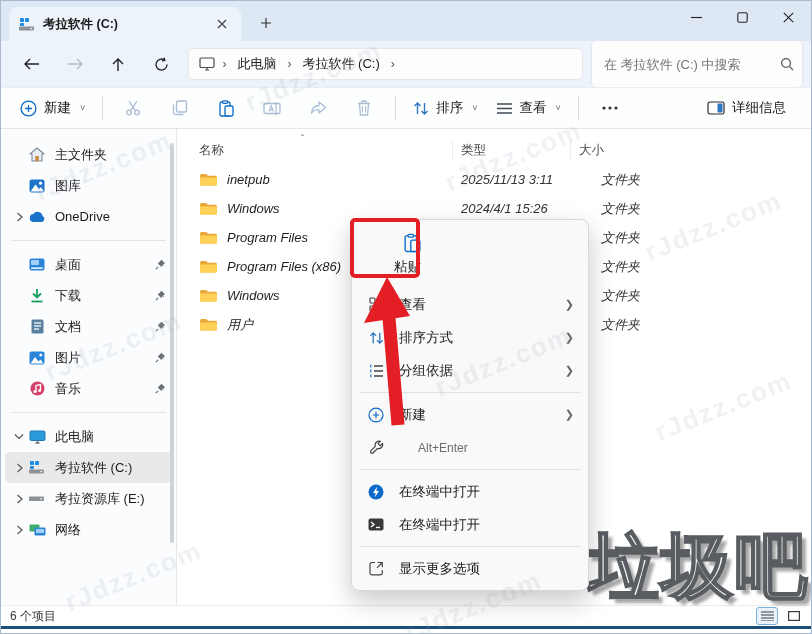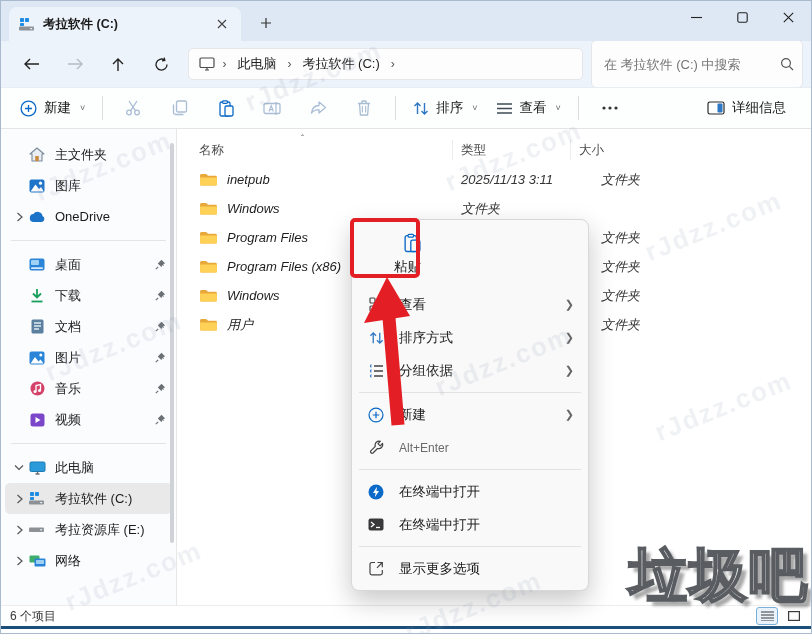--- a/index.html
+++ b/index.html
@@ -60,34 +60,34 @@
   .fcell.type { width:118px; color:#333; }
   .fcell.size { width:90px; }
 
   
   .cmenu { position:absolute; left:350px; top:218px; width:238px; background:#f9f9f9; border:1px solid #d8d8d8; border-radius:8px; box-shadow:0 10px 26px rgba(0,0,0,.22); padding:5px; z-index:40; font-size:13.5px; color:#1b1b1b; }
   .paste-block { width:62px; padding:8px 0 6px 0; display:flex; flex-direction:column; align-items:flex-end; gap:5px; border-radius:5px; margin:0 0 6px 2px; }
   .mi { height:33px; display:flex; align-items:center; padding:0 9px; border-radius:5px; }
   .mi .mico { width:20px; display:flex; justify-content:center; margin-right:13px; }
   .mi .mlabel { flex:1; }
   .mi .msub { color:#666; font-size:11px; }
-  .mi .mshort { color:#6a6a6a; font-size:12px; }
+  .mi .mshort { color:#6a6a6a; font-size:12px;margin-left:19px; }
   .msep { height:1px; background:#e2e2e2; margin:5px 2px; }
 
   
   .statusbar { height:21px; border-top:1px solid #ececec; display:flex; align-items:center; padding:0 9px; font-size:12px; color:#3a3a3a; position:relative; background:#fff; }
   .viewtoggles { position:absolute; right:6px; top:1px; display:flex; gap:5px; }
   .vt { width:22px; height:18px; display:flex; align-items:center; justify-content:center; border-radius:3px; border:1px solid transparent; }
   .vt.sel { border-color:#7ab0d8; background:#eaf3fb; }
   .bottomline { height:3px; background:#1b4f79; }
 
   
   .annot { position:absolute; left:0; top:0; z-index:50; pointer-events:none; }
   .wm { position:absolute; transform:rotate(-22deg); font-size:26px; font-weight:700; letter-spacing:2px; color:rgba(130,150,170,0.13); z-index:60; pointer-events:none; white-space:nowrap; }
-  .wm-big { position:absolute; right:2px; bottom:18px; z-index:35; pointer-events:none; font-size:58px; font-weight:700; color:#f7f8f9; -webkit-text-stroke:2px #595d61; text-shadow:5px 5px 3px rgba(60,60,60,.45); letter-spacing:2px; font-family:Liberation Sans, sans-serif; }
+  .wm-big { position:absolute; right:2px; bottom:18px; z-index:35; pointer-events:none; font-size:72px; font-weight:700; color:#f7f8f9; -webkit-text-stroke:2px #595d61; text-shadow:5px 5px 3px rgba(60,60,60,.45); letter-spacing:2px; font-family:Liberation Sans, sans-serif; }
   svg { display:block; }
 </style>
 </head>
 <body>
 
 <div class="win">
 
   <div class="tabstrip">
     <div class="tab">
       <span class="ticon">
@@ -383,36 +383,20 @@
             </svg>
           </span>
         <span class="slabel">音乐</span>
         <span class="pin">
             <svg width="11" height="11" viewBox="0 0 11 11">
               <path d="M6.5 0.8 L10.2 4.5 L8.2 5 L9 7 L7 6.2 L6.5 8.2 L2.8 4.5 Z" fill="#6b7075"></path>
               <path d="M3.2 7.8 L0.8 10.2" stroke="#6b7075" stroke-width="1.2"></path>
             </svg>
           </span>
       </div>
-      <div class="side-item">
-        <span class="expand"></span>
-        <span class="sicon">
-            <svg width="15" height="14" viewBox="0 0 15 14">
-              <rect x="0.5" y="0.5" width="14" height="13" rx="2.5" fill="#7b46c9"></rect>
-              <path d="M5.5 4 L10.5 7 L5.5 10 Z" fill="#fff"></path>
-            </svg>
-          </span>
-        <span class="slabel">视频</span>
-        <span class="pin">
-            <svg width="11" height="11" viewBox="0 0 11 11">
-              <path d="M6.5 0.8 L10.2 4.5 L8.2 5 L9 7 L7 6.2 L6.5 8.2 L2.8 4.5 Z" fill="#6b7075"></path>
-              <path d="M3.2 7.8 L0.8 10.2" stroke="#6b7075" stroke-width="1.2"></path>
-            </svg>
-          </span>
-      </div>
       <div class="side-divider"></div>
       <div class="side-item">
         <span class="expand">
             <svg width="10" height="7" viewBox="0 0 10 7">
               <path d="M1 1.5 L5 5.5 L9 1.5" stroke="#555" stroke-width="1.2" fill="none"></path>
             </svg>
           </span>
         <span class="sicon">
             <svg width="17" height="14" viewBox="0 0 17 14">
               <rect x="1" y="1" width="15" height="9.5" rx="1.3" fill="#2a9ada" stroke="#1c7ab3" stroke-width="1"></rect>
@@ -501,20 +485,21 @@
       <div class="frow">
         <div class="fcell name">
             <span>
               <svg width="19" height="15" viewBox="0 0 20 16">
                 <path d="M1 3.5C1 2.7 1.7 2 2.5 2h5l2 2h8c.8 0 1.5.7 1.5 1.5V13c0 .8-.7 1.5-1.5 1.5h-15C1.7 14.5 1 13.8 1 13V3.5z" fill="#e8a93a"></path>
                 <path d="M1 5.8h18V13c0 .8-.7 1.5-1.5 1.5h-15C1.7 14.5 1 13.8 1 13V5.8z" fill="#ffd257"></path>
               </svg>
             </span>
             <span>Windows</span>
           </div>
+        <div class="fcell date">2024/4/1 15:26</div>
         <div class="fcell type">文件夹</div>
         <div class="fcell size"></div>
       </div>
       <div class="frow">
         <div class="fcell name">
             <span>
               <svg width="19" height="15" viewBox="0 0 20 16">
                 <path d="M1 3.5C1 2.7 1.7 2 2.5 2h5l2 2h8c.8 0 1.5.7 1.5 1.5V13c0 .8-.7 1.5-1.5 1.5h-15C1.7 14.5 1 13.8 1 13V3.5z" fill="#e8a93a"></path>
                 <path d="M1 5.8h18V13c0 .8-.7 1.5-1.5 1.5h-15C1.7 14.5 1 13.8 1 13V5.8z" fill="#ffd257"></path>
               </svg>

